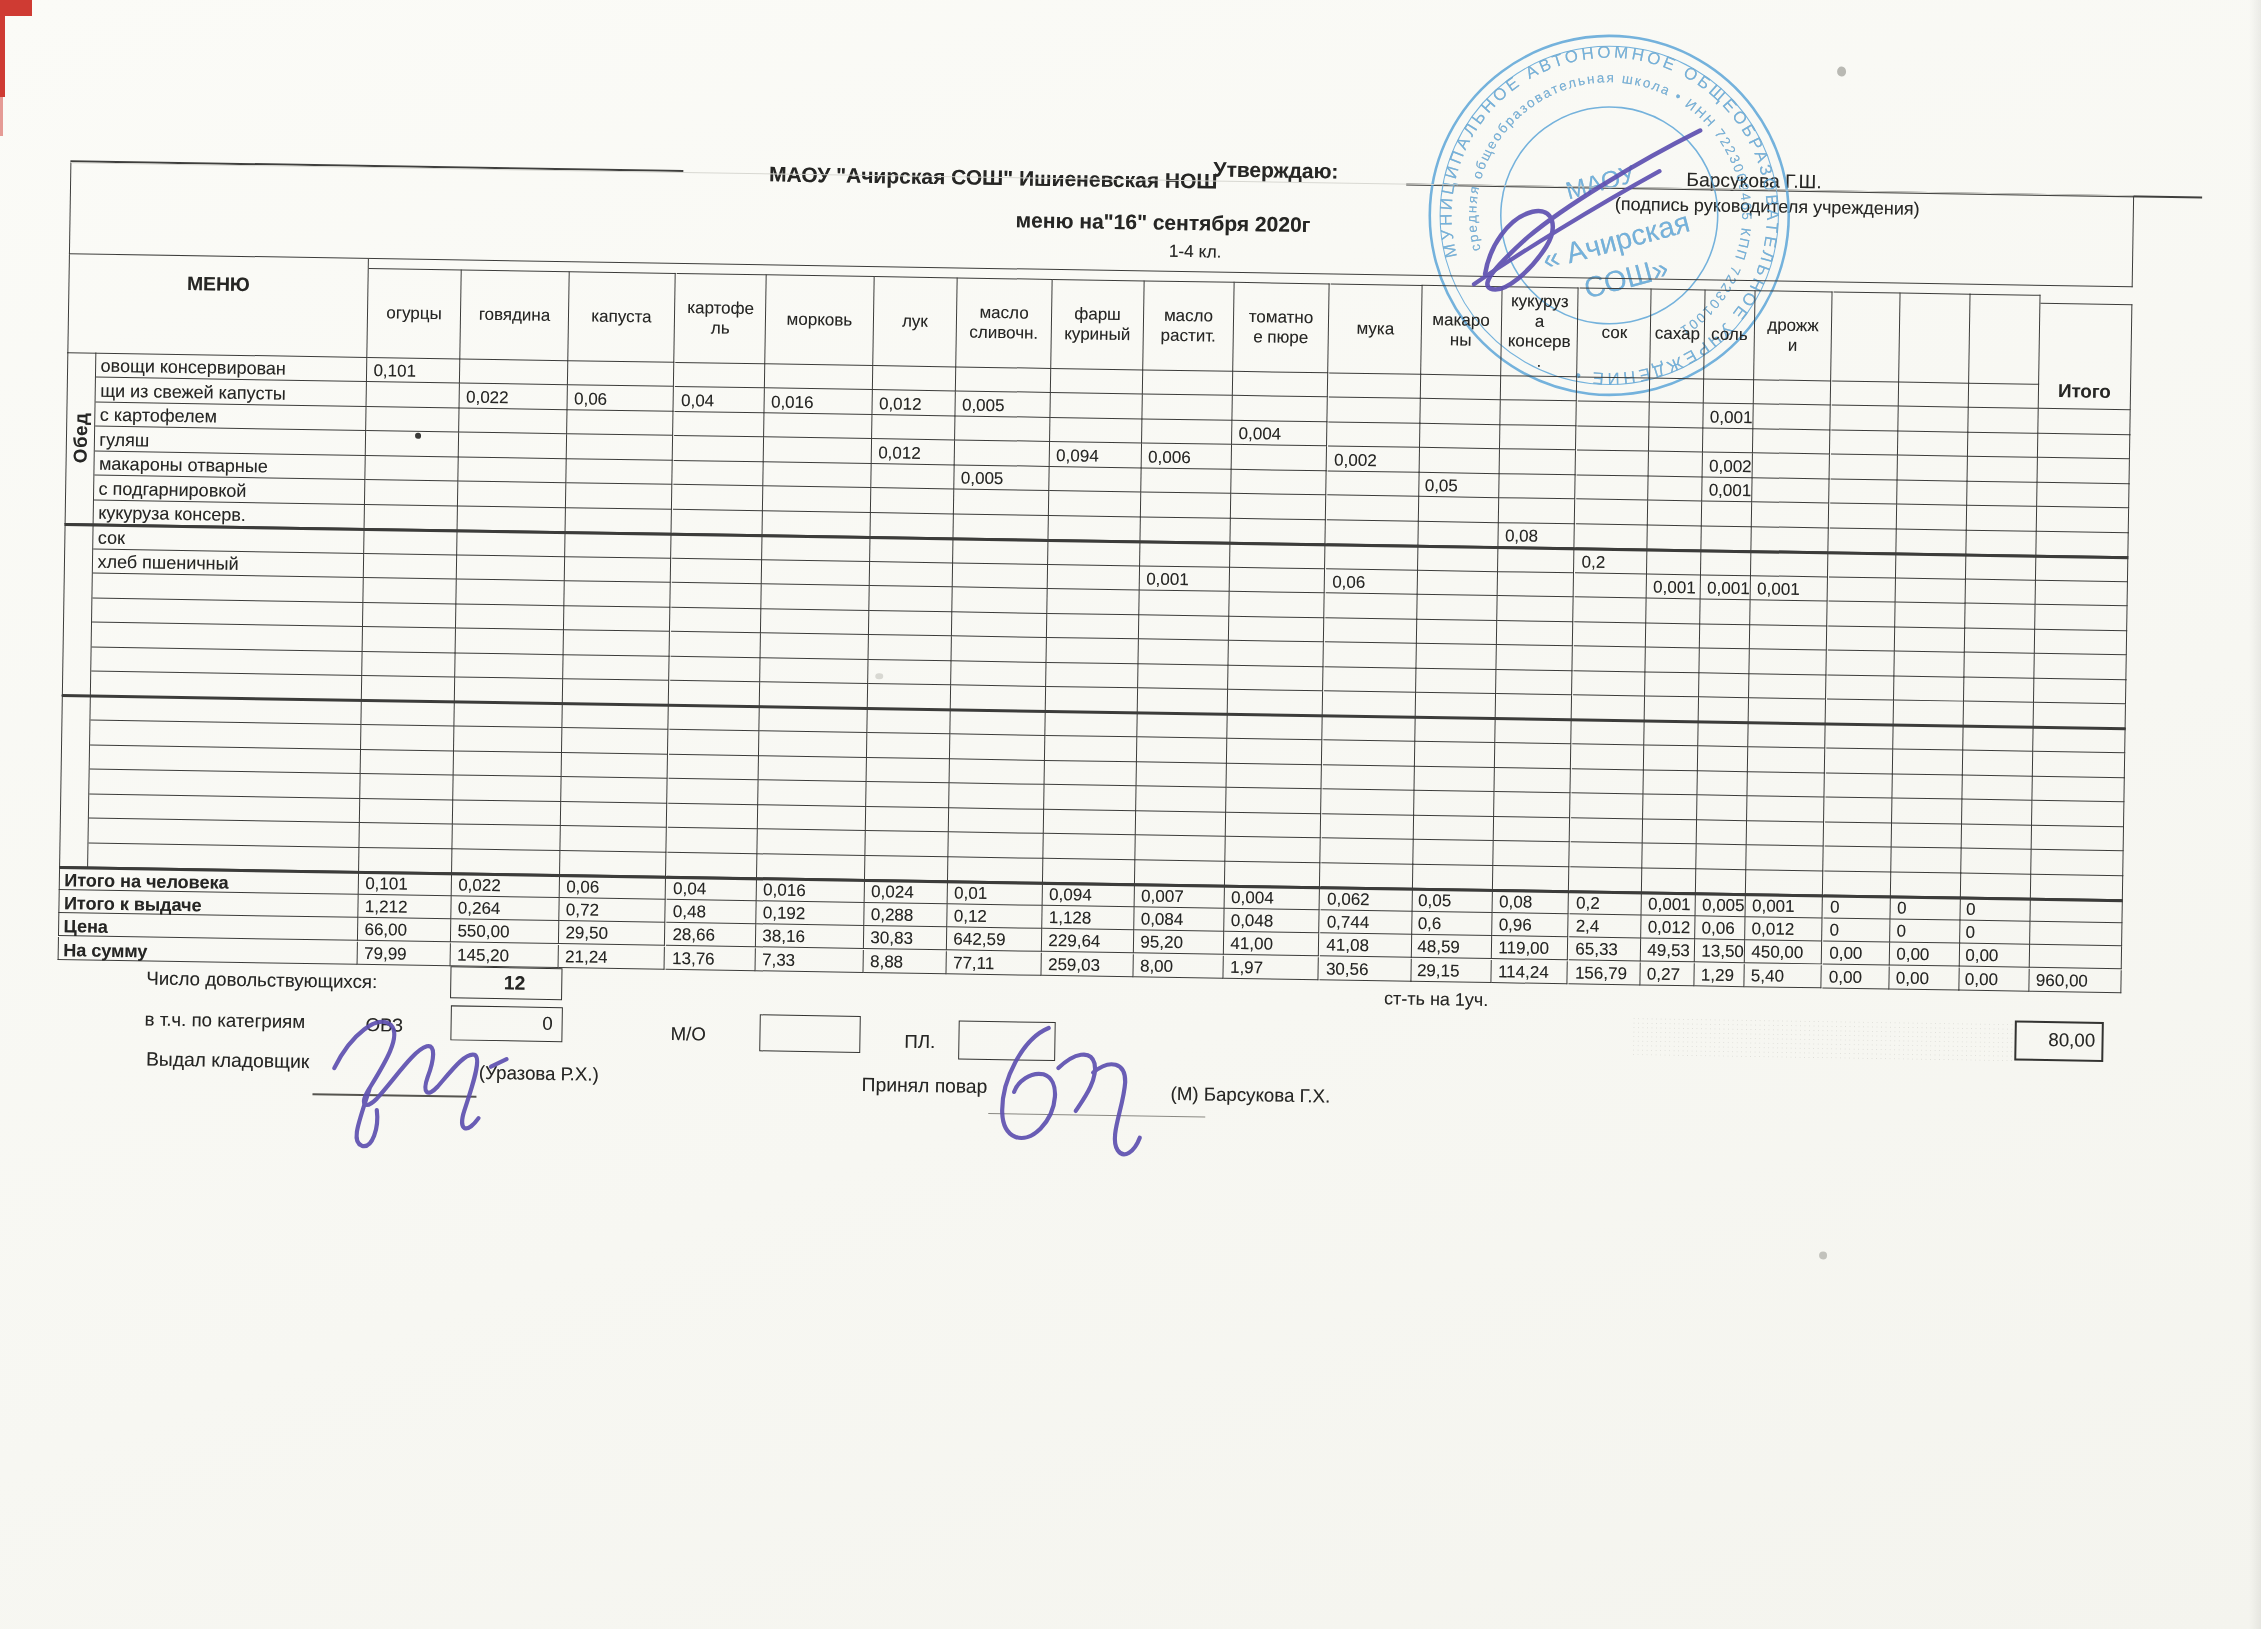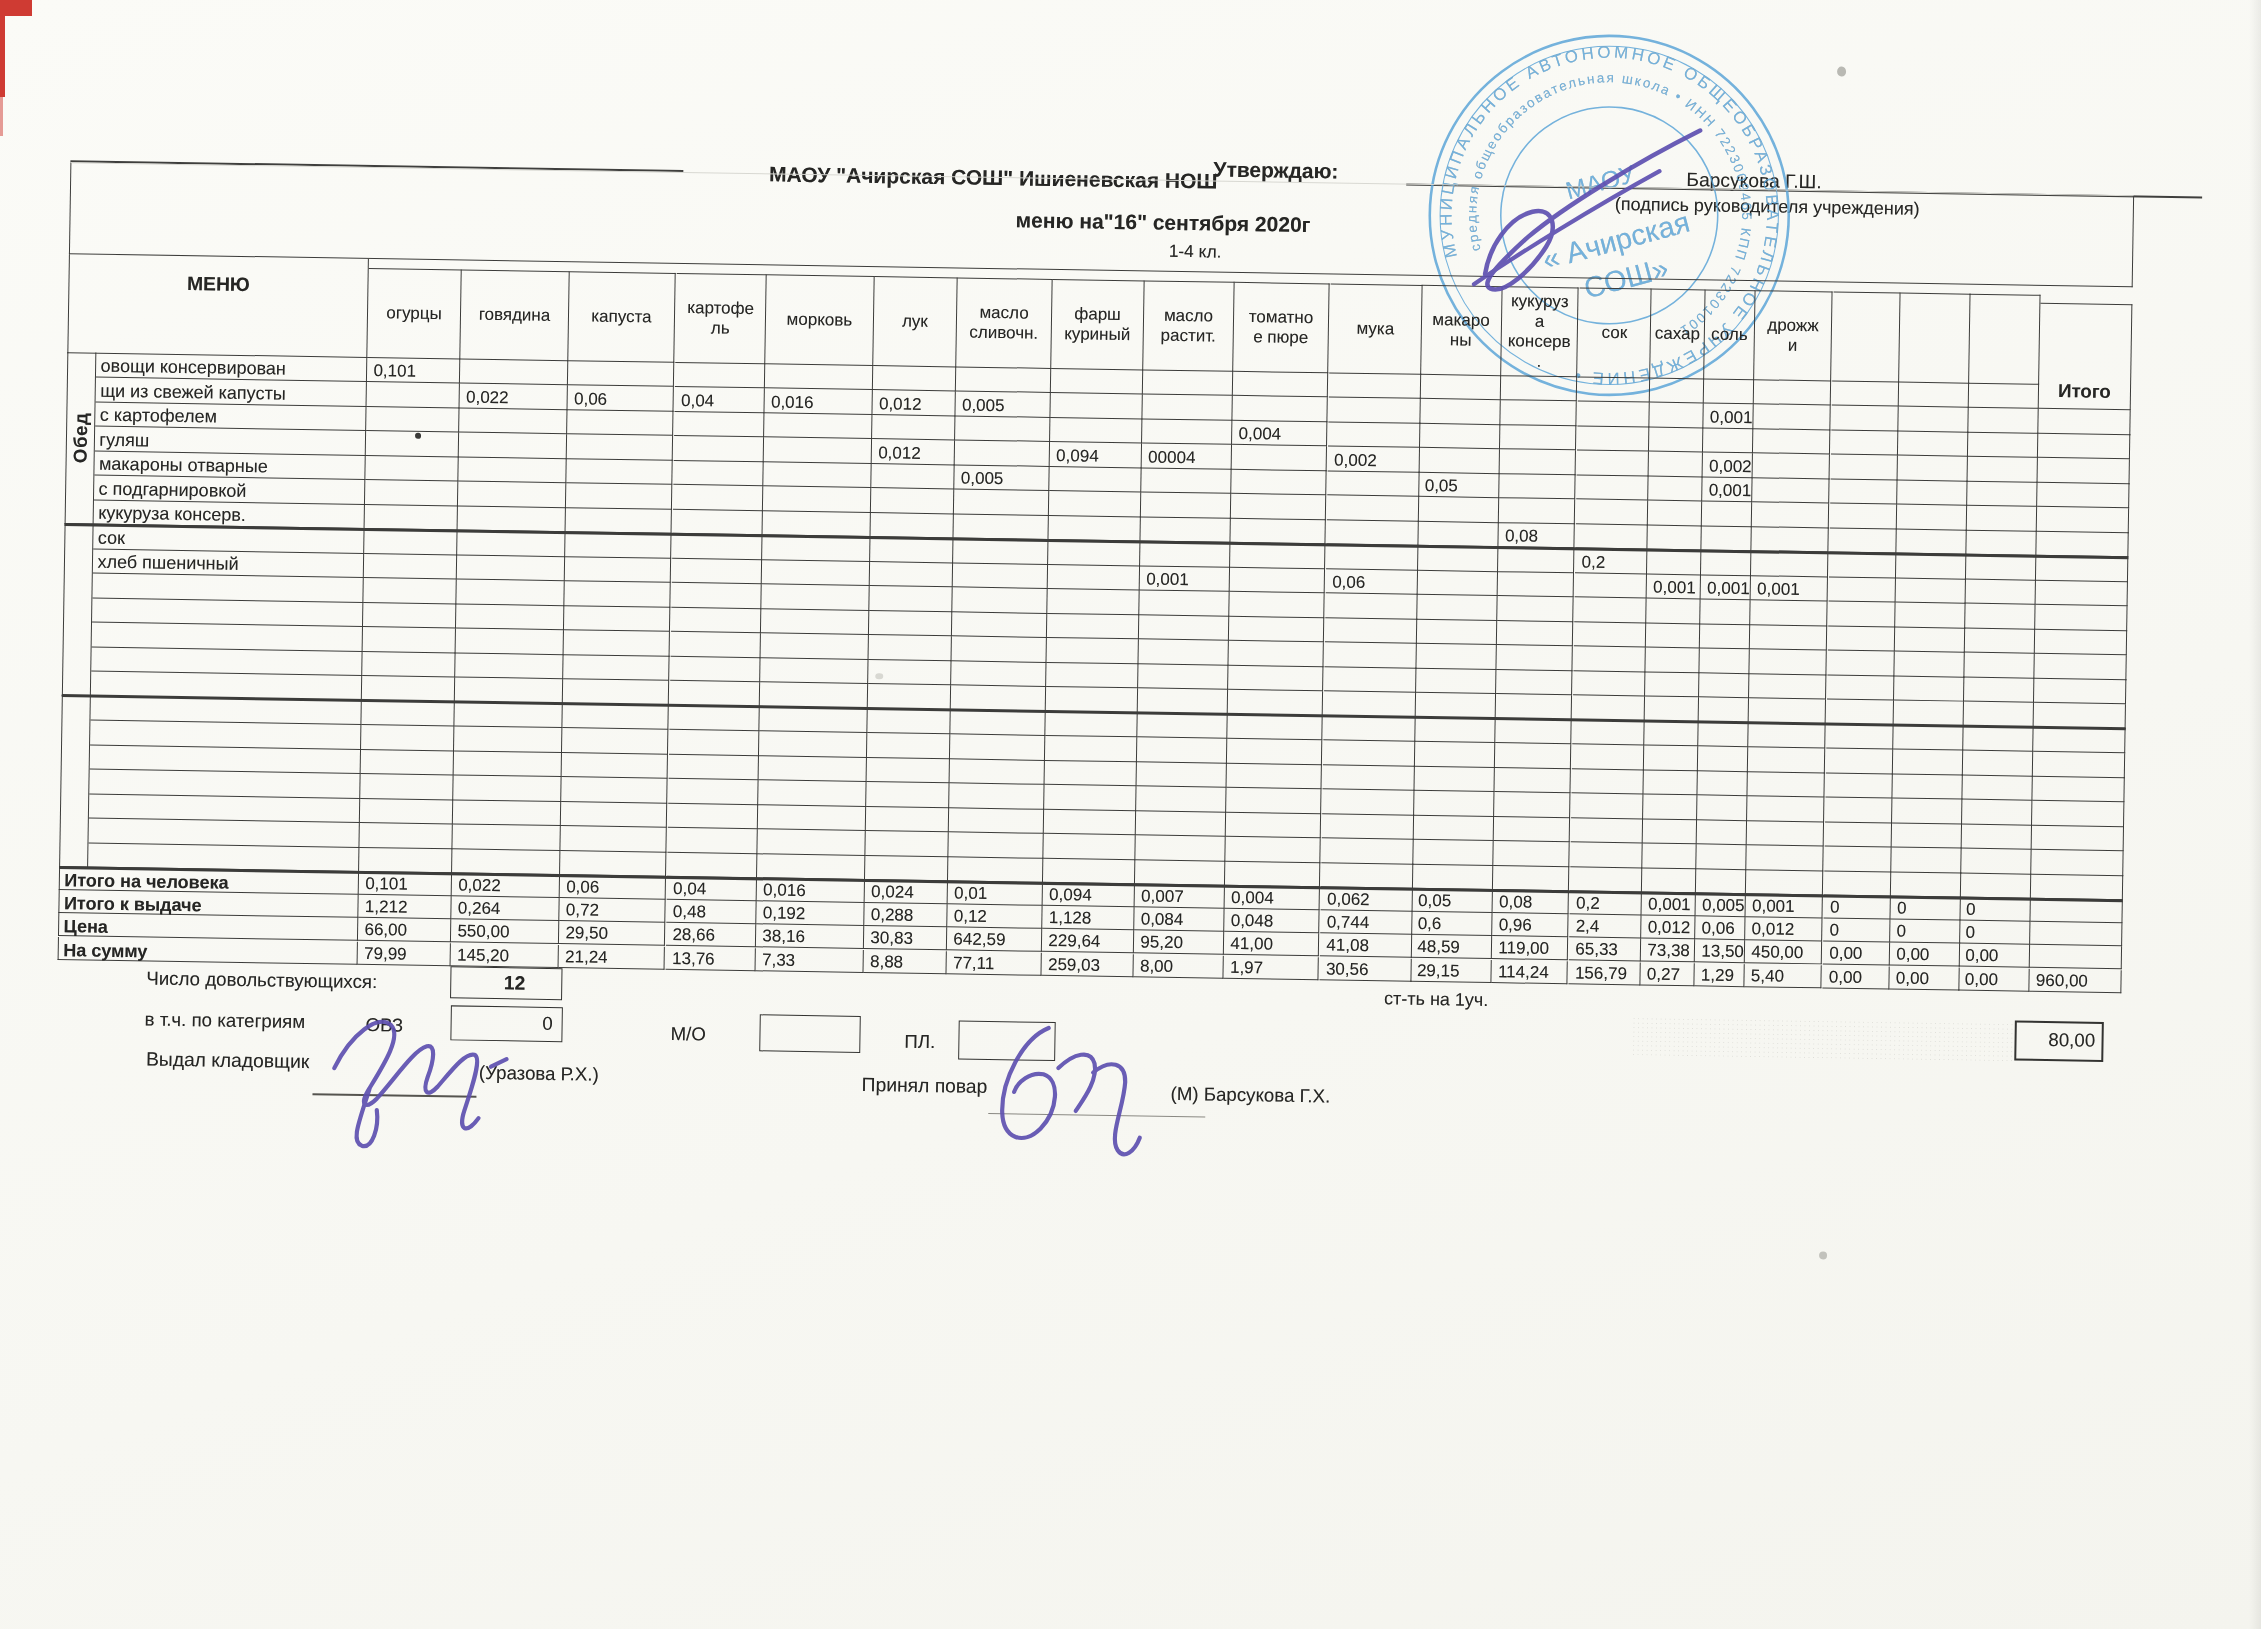--- a/index.html
+++ b/index.html
@@ -201,21 +201,21 @@
       <div class="cell val" style="left:2045px;top:400px;width:92px;height:24.5px;"></div>
       <div class="cell lbl" style="left:102px;top:425px;width:271px;height:24.5px;">гуляш</div>
       <div class="cell val" style="left:373px;top:425px;width:93px;height:24.5px;"></div>
       <div class="cell val" style="left:466px;top:425px;width:108px;height:24.5px;"></div>
       <div class="cell val" style="left:574px;top:425px;width:106px;height:24.5px;"></div>
       <div class="cell val" style="left:681px;top:425px;width:90px;height:24.5px;"></div>
       <div class="cell val" style="left:771px;top:425px;width:108px;height:24.5px;"></div>
       <div class="cell val" style="left:879px;top:425px;width:83px;height:24.5px;">0,012</div>
       <div class="cell val" style="left:962px;top:425px;width:95px;height:24.5px;"></div>
       <div class="cell val" style="left:1057px;top:425px;width:92px;height:24.5px;">0,094</div>
-      <div class="cell val" style="left:1149px;top:425px;width:90px;height:24.5px;">00004</div>
+      <div class="cell val" style="left:1149px;top:425px;width:90px;height:24.5px;">0,006</div>
       <div class="cell val" style="left:1239px;top:425px;width:95px;height:24.5px;"></div>
       <div class="cell val" style="left:1335px;top:425px;width:92px;height:24.5px;">0,002</div>
       <div class="cell val" style="left:1426px;top:425px;width:81px;height:24.5px;"></div>
       <div class="cell val" style="left:1507px;top:425px;width:76px;height:24.5px;"></div>
       <div class="cell val" style="left:1584px;top:425px;width:72px;height:24.5px;"></div>
       <div class="cell val" style="left:1656px;top:425px;width:54px;height:24.5px;"></div>
       <div class="cell val" style="left:1710px;top:425px;width:50px;height:24.5px;">0,002</div>
       <div class="cell val" style="left:1760px;top:425px;width:77px;height:24.5px;"></div>
       <div class="cell val" style="left:1838px;top:425px;width:67px;height:24.5px;"></div>
       <div class="cell val" style="left:1905px;top:425px;width:70px;height:24.5px;"></div>
@@ -649,21 +649,21 @@
       <div class="cell val" style="left:771px;top:912px;width:108px;height:23px;padding-top:1.3px;">38,16</div>
       <div class="cell val" style="left:879px;top:912px;width:83px;height:23px;padding-top:1.3px;">30,83</div>
       <div class="cell val" style="left:962px;top:912px;width:95px;height:23px;padding-top:1.3px;">642,59</div>
       <div class="cell val" style="left:1057px;top:912px;width:92px;height:23px;padding-top:1.3px;">229,64</div>
       <div class="cell val" style="left:1149px;top:912px;width:90px;height:23px;padding-top:1.3px;">95,20</div>
       <div class="cell val" style="left:1239px;top:912px;width:95px;height:23px;padding-top:1.3px;">41,00</div>
       <div class="cell val" style="left:1335px;top:912px;width:92px;height:23px;padding-top:1.3px;">41,08</div>
       <div class="cell val" style="left:1426px;top:912px;width:81px;height:23px;padding-top:1.3px;">48,59</div>
       <div class="cell val" style="left:1507px;top:912px;width:76px;height:23px;padding-top:1.3px;">119,00</div>
       <div class="cell val" style="left:1584px;top:912px;width:72px;height:23px;padding-top:1.3px;">65,33</div>
-      <div class="cell val" style="left:1656px;top:912px;width:54px;height:23px;padding-top:1.3px;">73,38</div>
+      <div class="cell val" style="left:1656px;top:912px;width:54px;height:23px;padding-top:1.3px;">49,53</div>
       <div class="cell val" style="left:1710px;top:912px;width:50px;height:23px;padding-top:1.3px;">13,50</div>
       <div class="cell val" style="left:1760px;top:912px;width:77px;height:23px;padding-top:1.3px;">450,00</div>
       <div class="cell val" style="left:1838px;top:912px;width:67px;height:23px;padding-top:1.3px;">0,00</div>
       <div class="cell val" style="left:1905px;top:912px;width:70px;height:23px;padding-top:1.3px;">0,00</div>
       <div class="cell val" style="left:1974px;top:912px;width:71px;height:23px;padding-top:1.3px;">0,00</div>
       <div class="cell val" style="left:2045px;top:912px;width:92px;height:23px;padding-top:1.3px;"></div>
       <div class="cell sumlbl" style="left:73px;top:936px;width:300px;height:23px;border-left:1.9px solid var(--ln);">На сумму</div>
       <div class="cell val" style="left:373px;top:936px;width:93px;height:23px;padding-top:1.3px;">79,99</div>
       <div class="cell val" style="left:466px;top:936px;width:108px;height:23px;padding-top:1.3px;">145,20</div>
       <div class="cell val" style="left:574px;top:936px;width:106px;height:23px;padding-top:1.3px;">21,24</div>

